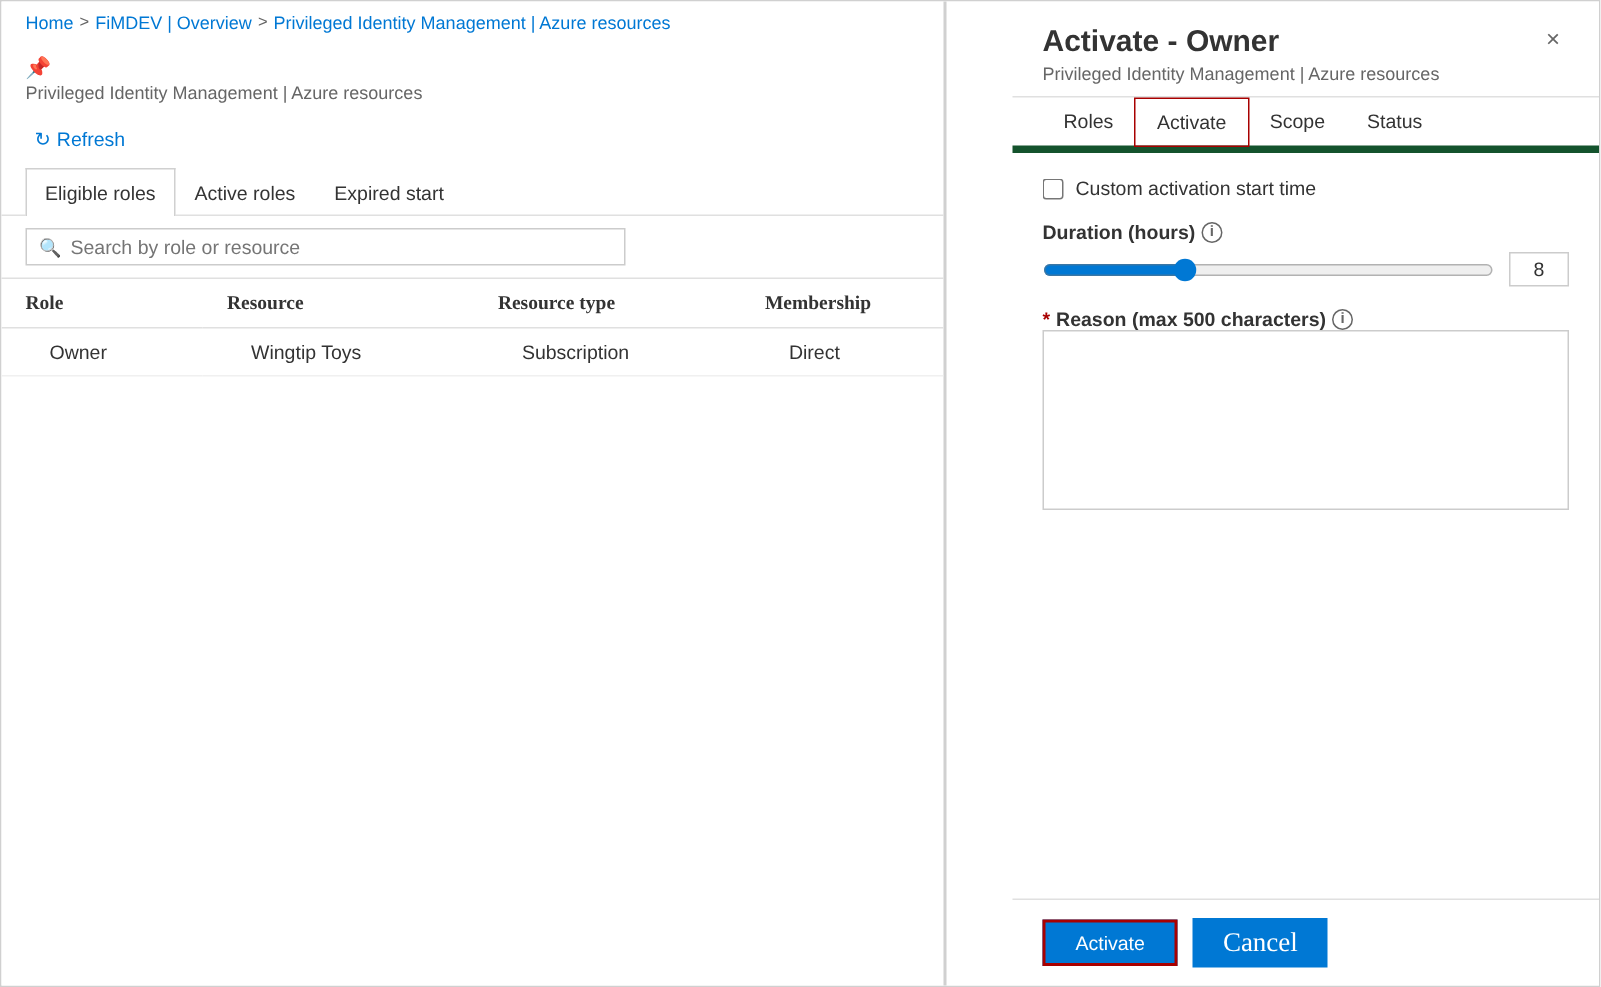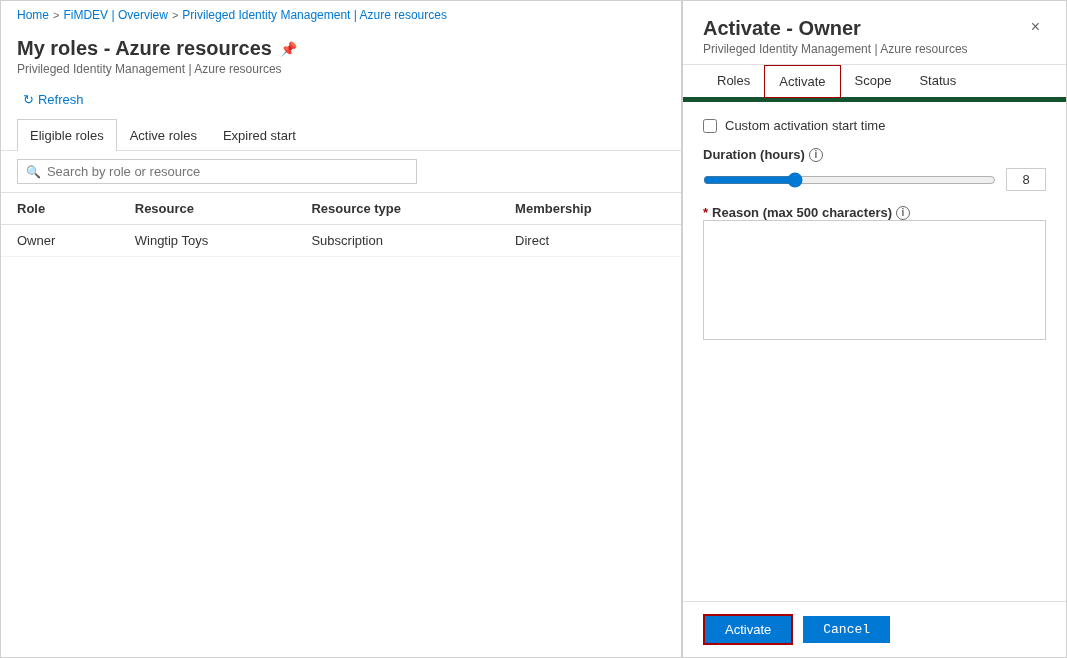--- a/index.html
+++ b/index.html
@@ -131,37 +131,39 @@
     thead tr {
       border-bottom: 1px solid #e0e0e0;
     }
     thead th {
       text-align: left;
       padding: 8px 16px;
       font-size: 13px;
       font-weight: 600;
       color: #333;
       white-space: nowrap;
+      font-family: Liberation Serif, serif;
     }
     tbody tr {
       border-bottom: 1px solid #f0f0f0;
     }
     tbody td {
-      padding: 8px 16px;
+      padding: 8px 32px;
       font-size: 13px;
       color: #333;
     }
 
     
     .right-panel {
-      width: 384px;
+      width: 436px;
       display: flex;
       flex-direction: column;
       background: #fff;
       border-left: 1px solid #d0d0d0;
+      padding-left: 44px;
     }
 
     .panel-header {
       padding: 16px 20px 8px 20px;
       border-bottom: 1px solid #e0e0e0;
       display: flex;
       justify-content: space-between;
       align-items: flex-start;
     }
     .panel-title {
@@ -303,23 +305,23 @@
       padding: 6px 20px;
       font-size: 13px;
       cursor: pointer;
       font-family: inherit;
     }
     .btn-cancel {
       background: #0078d4;
       color: #fff;
       border: none;
       padding: 6px 20px;
-      font-size: 13px;
-      cursor: pointer;
-      font-family: Liberation Mono, monospace;
+      font-size: 18px;
+      cursor: pointer;
+      font-family: Liberation Serif, serif;
       text-align: right;
     }
 
     
     ::-webkit-scrollbar { width: 6px; }
     ::-webkit-scrollbar-track { background: #f1f1f1; }
     ::-webkit-scrollbar-thumb { background: #ccc; border-radius: 3px; }
   </style>
 </head>
 <body>
@@ -331,21 +333,20 @@
     <div class="breadcrumb">
       <a>Home</a>
       <span class="sep">&gt;</span>
       <a>FiMDEV | Overview</a>
       <span class="sep">&gt;</span>
       <a>Privileged Identity Management | Azure resources</a>
     </div>
 
     <div class="page-header">
       <div class="page-title">
-        <span>My roles - Azure resources</span>
         <span class="pin-icon" title="Pin">📌</span>
       </div>
       <div class="page-subtitle">Privileged Identity Management | Azure resources</div>
     </div>
 
     <div class="toolbar">
       <button class="refresh-btn">
         <span>↻</span>
         <span>Refresh</span>
       </button>

